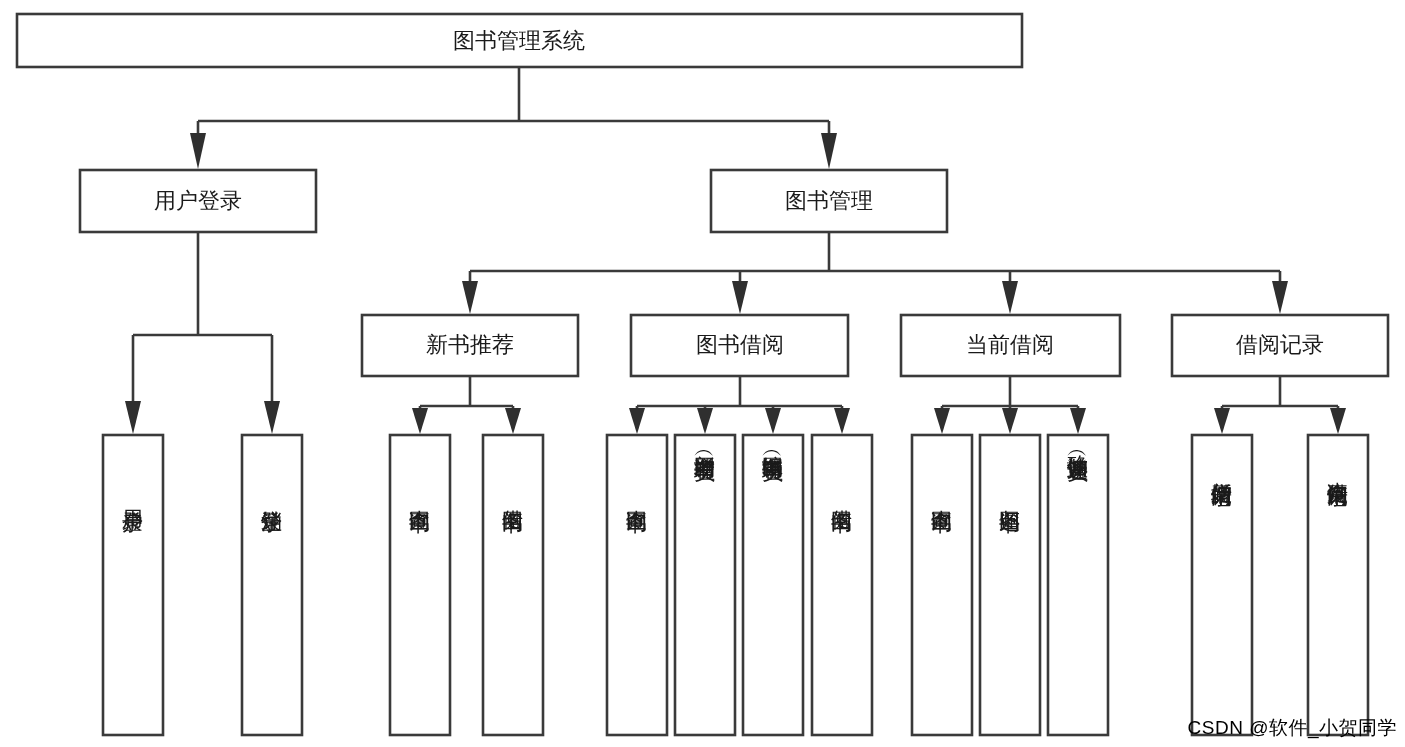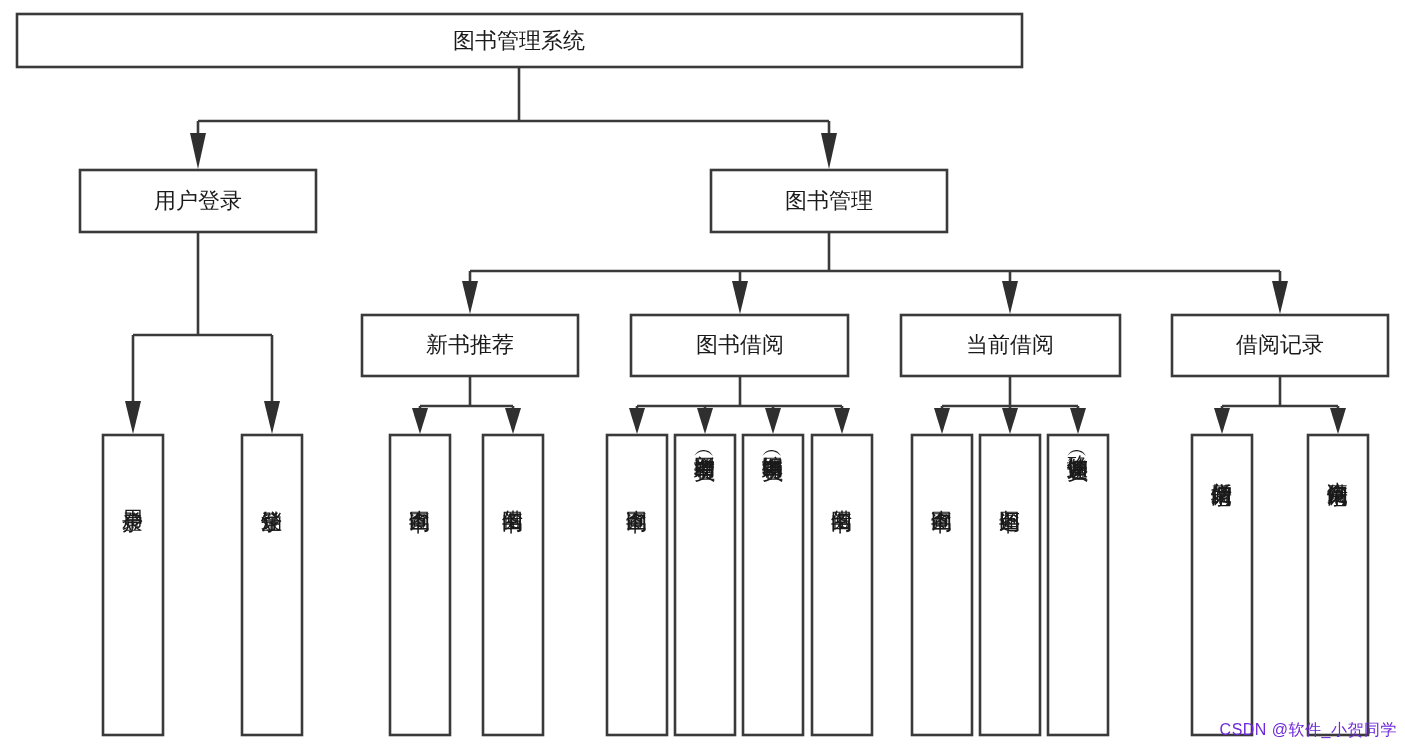--- a/index.html
+++ b/index.html
@@ -56,22 +56,22 @@
     writing-mode: vertical-rl;
     text-orientation: upright;
     text-anchor: middle;
     letter-spacing: 1px;
   }
   .watermark-text {
     position: absolute;
     right: 8px;
     bottom: 6px;
     font-family: "Liberation Sans", "DejaVu Sans", sans-serif;
-    font-size: 16px;
-    color: #6d28d9;
+    font-size: 19px;
+    color: #000000;
     white-space: nowrap;
     user-select: none;
     letter-spacing: 0.5px;
   }
 </style>
 </head>
 <body>
 
 <div id="diagram-root">
 

